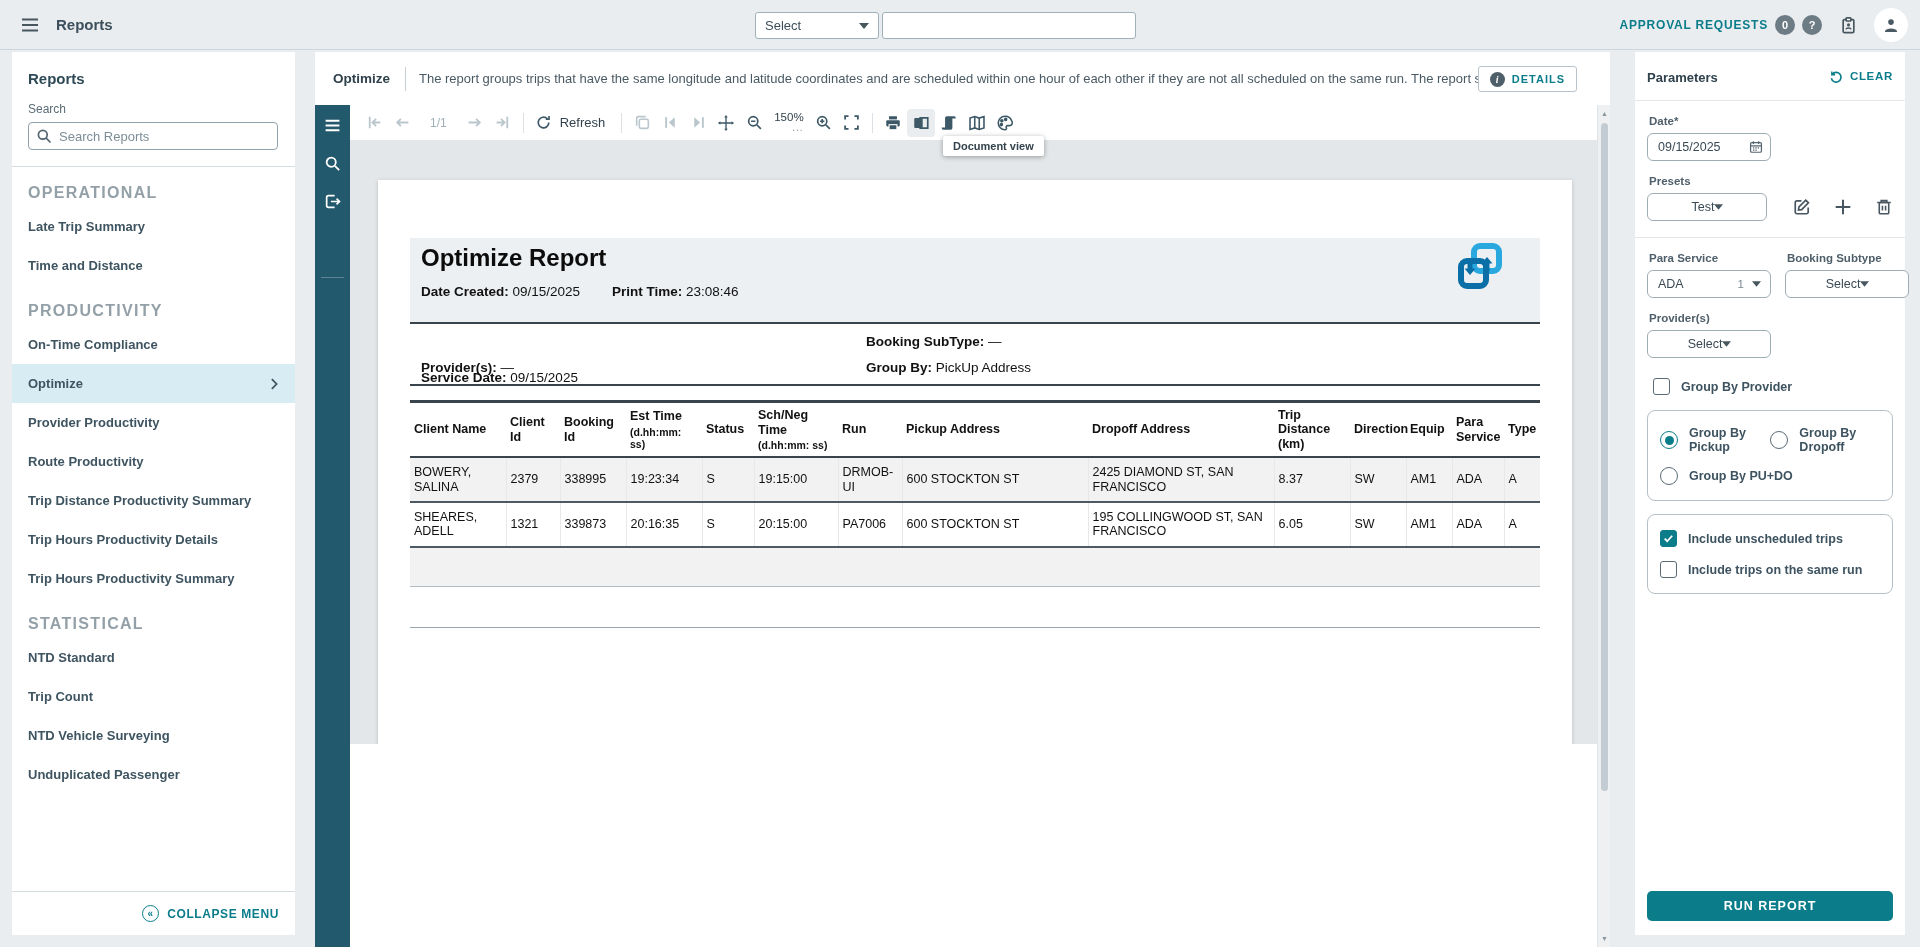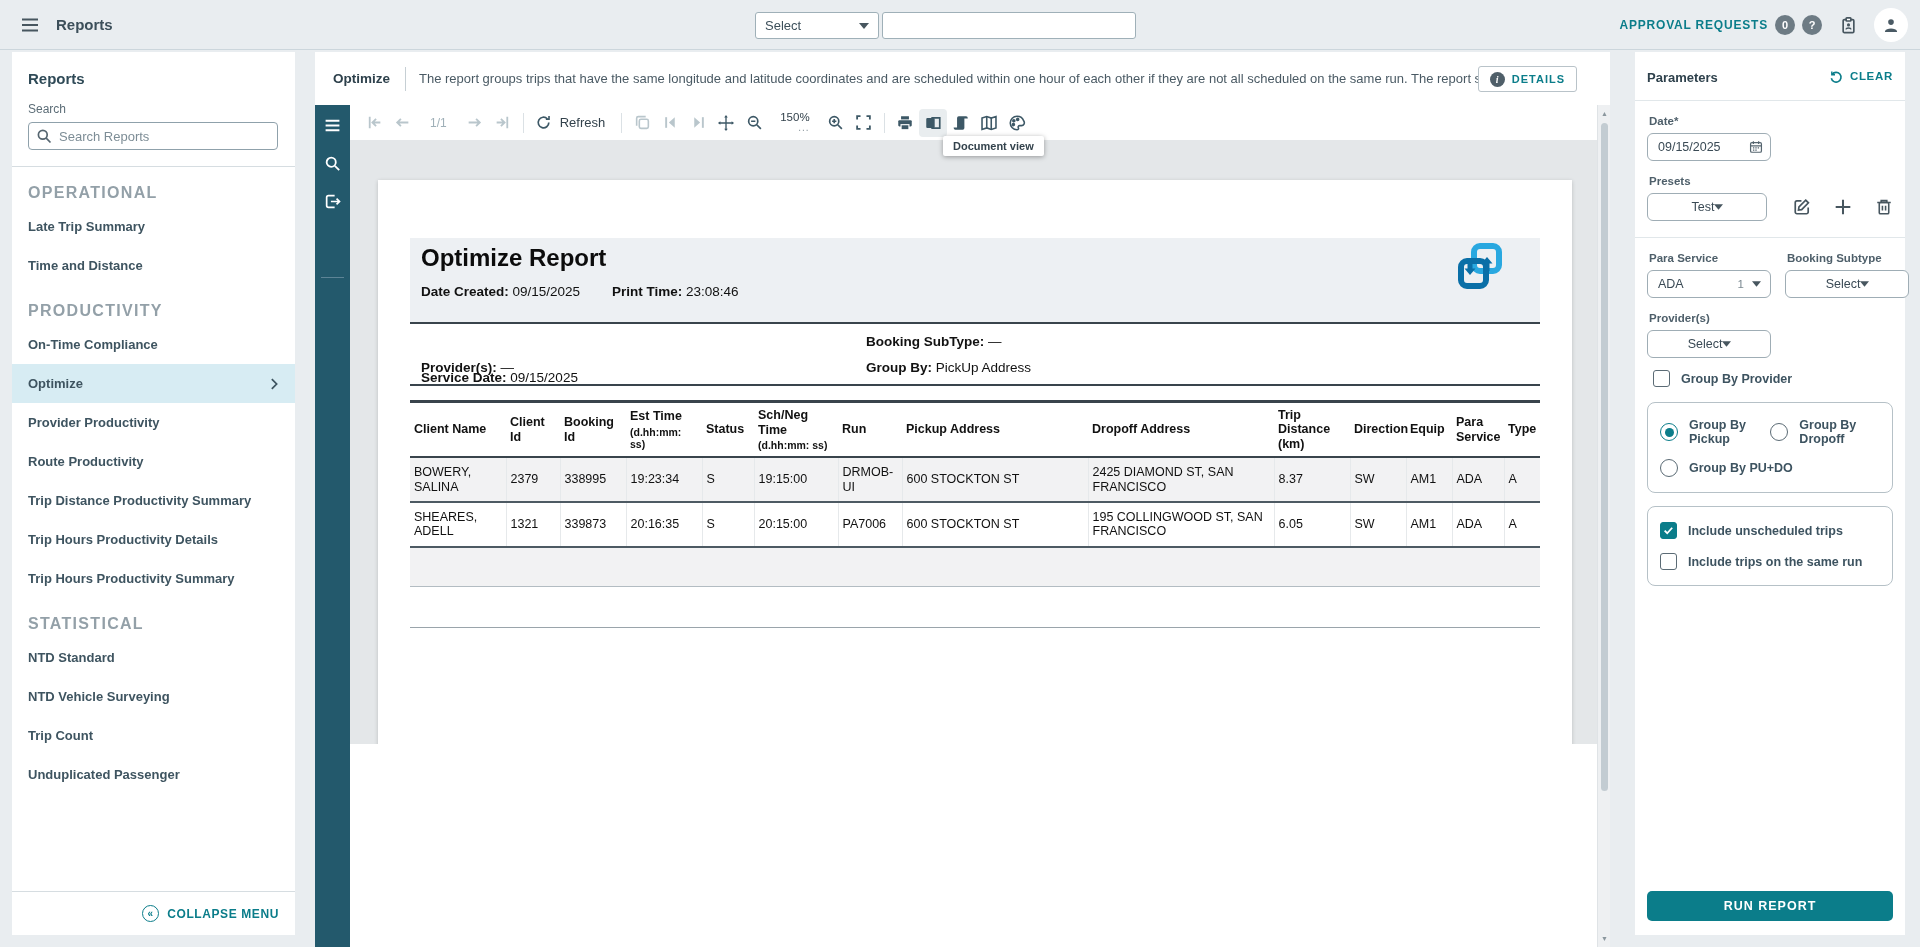--- a/index.html
+++ b/index.html
@@ -48,21 +48,21 @@
   #strip .sic{position:absolute;left:9px;cursor:pointer;}
   #strip .sdiv{position:absolute;left:6px;top:172px;width:23px;height:1px;background:#5d8496;}
   
   #vtoolbar{position:absolute;left:35px;top:53px;width:1247px;height:35px;background:#fff;display:flex;align-items:center;padding-left:10px;}
   .tbtn{width:28px;height:28px;display:flex;align-items:center;justify-content:center;color:#3d5866;cursor:pointer;border-radius:4px;flex:0 0 auto;}
   .tbtn.dis{color:#b9c6cc;cursor:default;}
   .tbtn.hl{background:#e9edef;}
   .tsep{width:1px;height:20px;background:#dbe1e5;margin:0 6px;flex:0 0 auto;}
   .pgind{font-size:12px;color:#9fb0b8;margin:0 14px;flex:0 0 auto;}
   .rfl{font-size:13px;color:#33424c;margin:0 10px 0 2px;cursor:pointer;}
-  .zoomlvl{font-size:11.5px;color:#33424c;text-align:right;line-height:10px;margin:0 12px;cursor:pointer;}
+  .zoomlvl{font-size:11.5px;color:#33424c;text-align:right;line-height:10px;margin:0 6px;cursor:pointer;}
   .zoomlvl .dots{font-size:10px;color:#8b979e;letter-spacing:1px;}
   
   #tooltip{position:absolute;left:628px;top:84px;background:#fff;box-shadow:0 1px 5px rgba(0,0,0,.35);border-radius:2px;padding:4px 10px;font-size:11px;font-weight:700;color:#33424c;z-index:5;white-space:nowrap;}
   
   #docarea{position:absolute;left:35px;top:88px;width:1247px;height:604px;background:#e4e7e9;overflow:hidden;}
   #vscroll{position:absolute;right:0;top:53px;width:13px;height:842px;background:#eef0f2;border-left:1px solid #dfe3e6;}
   #vscroll .thumb{position:absolute;left:3px;top:18px;width:7px;height:668px;background:#c3ccd2;border-radius:4px;}
   #vscroll .sarr{position:absolute;left:3px;font-size:7px;color:#8b979e;}
   
   #page{position:absolute;left:28px;top:40px;width:1194px;height:750px;background:#fff;box-shadow:0 1px 4px rgba(0,0,0,.18);color:#111;}
@@ -200,24 +200,24 @@
       </div>
     <div class="sitem">
         <span>Trip Hours Productivity Summary</span>
       </div>
 
     <div class="sec">STATISTICAL</div>
     <div class="sitem">
         <span>NTD Standard</span>
       </div>
     <div class="sitem">
+        <span>Trip Count</span>
+      </div>
+    <div class="sitem">
         <span>NTD Vehicle Surveying</span>
-      </div>
-    <div class="sitem">
-        <span>Trip Count</span>
       </div>
     <div class="sitem">
         <span>Unduplicated Passenger</span>
       </div>
 
     <div id="sb-bottom">
       <hr>
       <div class="collapse">
         <span class="ccirc">«</span>
         <span>COLLAPSE MENU</span>
@@ -572,21 +572,21 @@
     </div>
 
     <div class="plab">Provider(s)</div>
     <div class="psel">
       <span>Select</span>
       <svg width="9" height="6" viewBox="0 0 10 6">
           <path d="M0 0h10L5 6z" fill="#47565f"></path>
         </svg>
     </div>
 
-    <div class="chkrow" style="margin-top:12px;padding-left:6px">
+    <div class="chkrow" style="margin-top:20px;padding-left:6px">
       <span class="cbox"></span>
       <span class="clabel">Group By Provider</span>
     </div>
 
     <div class="groupbox">
       <div class="rrow">
         <span class="radio on">
             <i></i>
           </span>
         <span class="clabel" style="margin:0 0 0 11px;width:96px">Group By Pickup</span>

